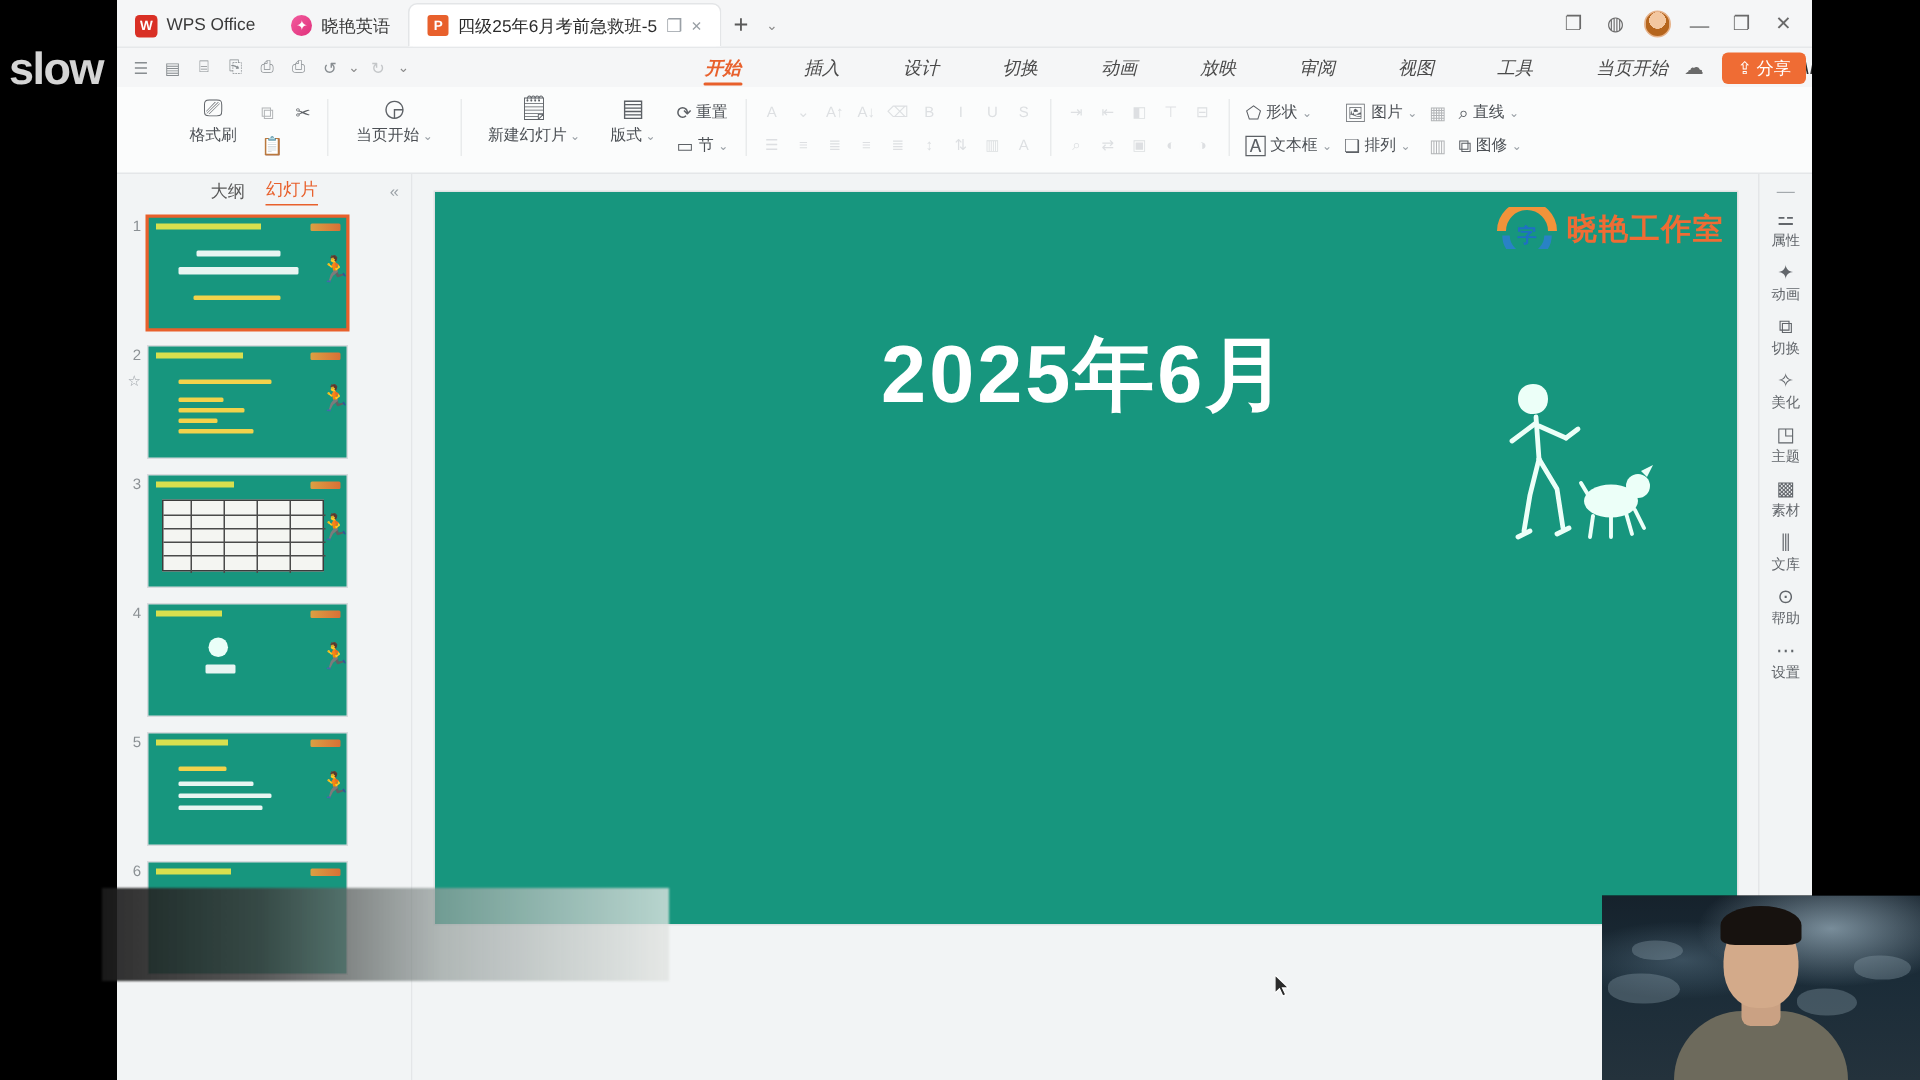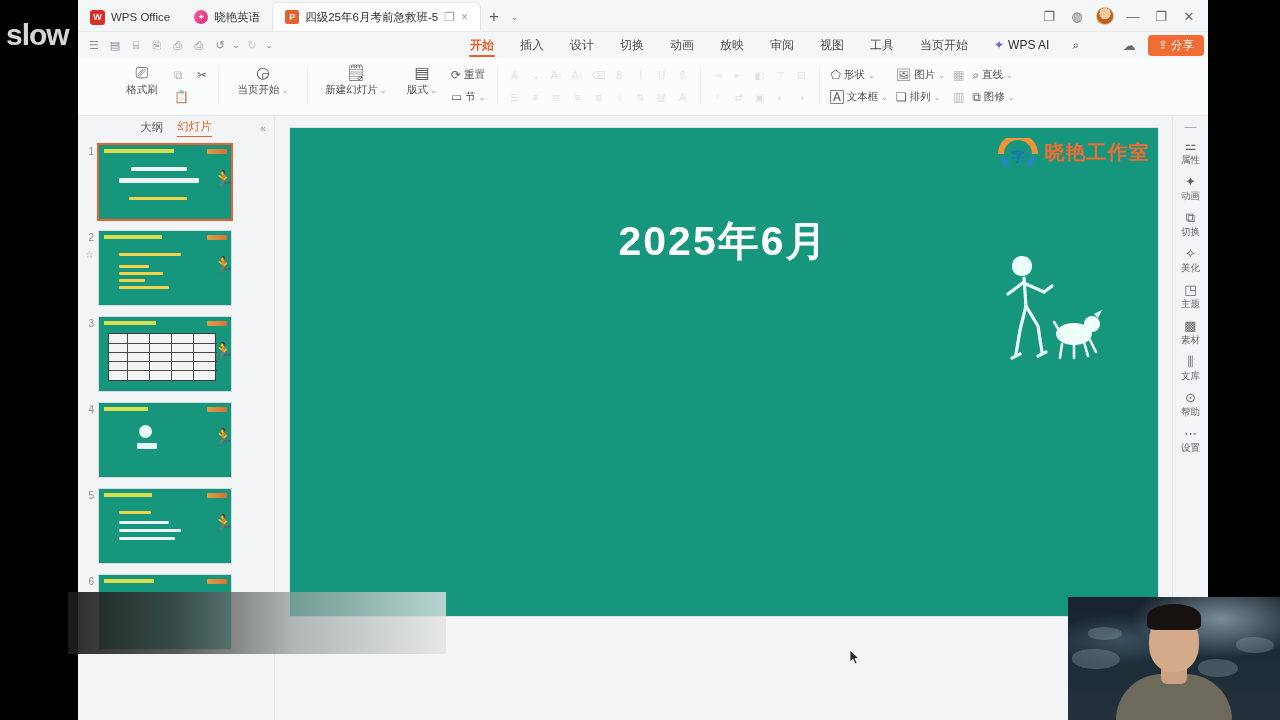--- a/index.html
+++ b/index.html
@@ -7,21 +7,21 @@
     width: 1280px; height: 720px;
     overflow: hidden;
     background: #000;
     font-family: "Liberation Sans", "DejaVu Sans", sans-serif;
   }
   #root { position: relative; width: 1280px; height: 720px; background: #000; }
 
   
   .gutter-left { position: absolute; left: 0; top: 0; width: 78px; height: 720px; background: #000; }
   .watermark {
-    position: absolute; left: 6px; top: 18px;
+    position: absolute; left: 6px; top: 30px;
     font-size: 30px; font-weight: 700; color: #e8e8e8; letter-spacing: -1px;
     opacity: .92;
   }
   .gutter-right { position: absolute; left: 1208px; top: 0; width: 72px; height: 720px; background: #000; }
 
   
   .app {
     position: absolute; left: 78px; top: 0; width: 1130px; height: 720px;
     background: #f2f4f5; overflow: hidden;
   }
@@ -79,21 +79,21 @@
   
   .ribbonbar {
     position: relative; height: 26px; background: #f5f6f7;
     display: flex; align-items: center;
   }
   .qat { display: flex; align-items: center; gap: 1px; padding-left: 6px; }
   .qat-btn {
     width: 20px; height: 20px; display: flex; align-items: center;
     justify-content: center; color: #888d91; font-size: 11px;
   }
-  .tabs { display: flex; align-items: center; gap: 0; margin-left: 182px; }
+  .tabs { display: flex; align-items: center; gap: 16px; margin-left: 182px; font-style: italic; }
   .tab {
     position: relative; padding: 0 13px; height: 24px; line-height: 24px;
     font-size: 12px; color: #4a4a4a; white-space: nowrap;
   }
   .tab.active { color: #e8602c; font-weight: 600; }
   .tab.active::after {
     content: ''; position: absolute; left: 12px; right: 12px; bottom: 0;
     height: 2px; background: #e8602c; border-radius: 1px;
   }
   .tab-ai { display: flex; align-items: center; gap: 4px; color: #2b2b2b; }
@@ -198,21 +198,21 @@
     position: absolute; right: 8px; top: 10px; display: flex; align-items: center; gap: 4px;
   }
   .s-logo-mark {
     width: 46px; height: 28px; position: relative;
   }
   .s-logo-text {
     font-size: 20px; font-weight: 800; color: #ef6c34; letter-spacing: 1px;
   }
   .s-main1 {
     position: absolute; left: 0; right: 0; top: 86px; text-align: center;
-    font-size: 41px; font-weight: 700; color: #ffffff; letter-spacing: 2px;
+    font-size: 54px; font-weight: 700; color: #ffffff; letter-spacing: 2px;
   }
   .s-main2 {
     position: absolute; left: 0; right: 0; top: 152px; text-align: center;
     font-size: 43px; font-weight: 800; color: #ffffff; letter-spacing: 8px;
   }
   .s-sub {
     position: absolute; left: 0; right: 0; top: 312px; text-align: center;
     font-size: 21px; font-weight: 700; color: #f3c93f; letter-spacing: 2px;
   }
   .s-runner {

